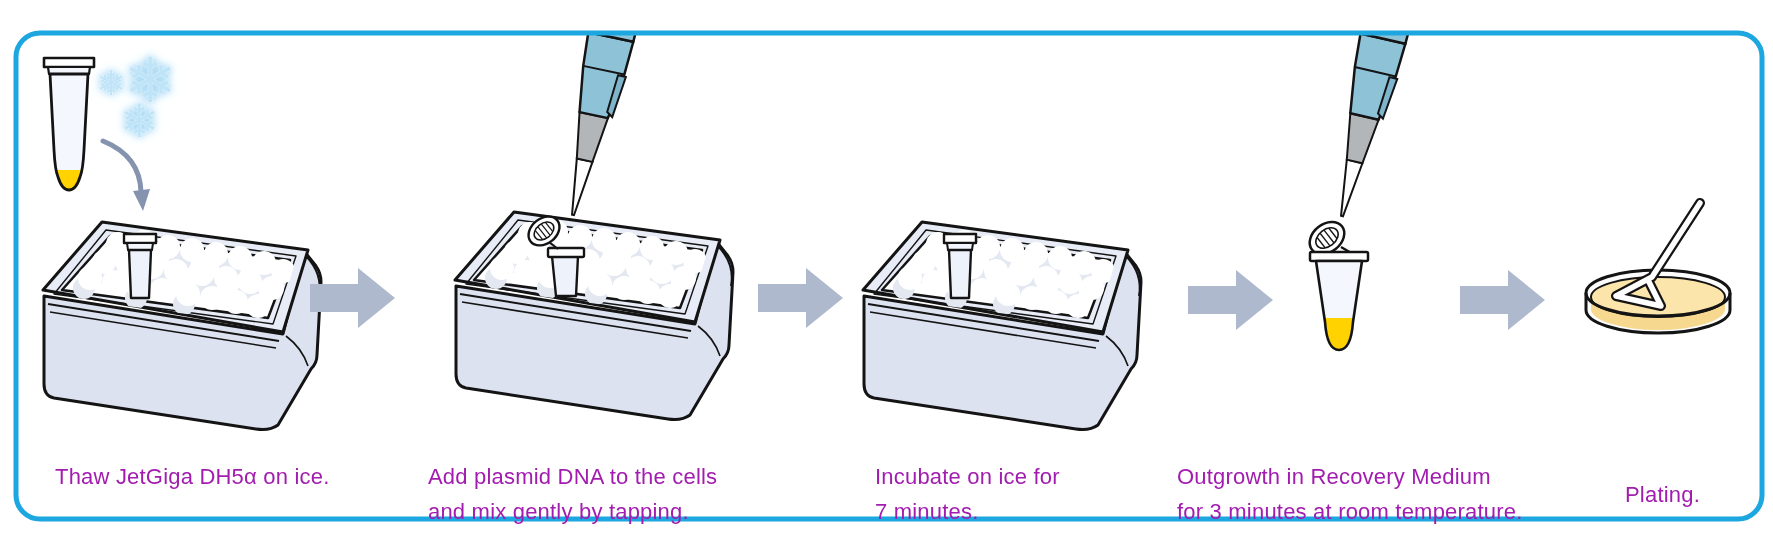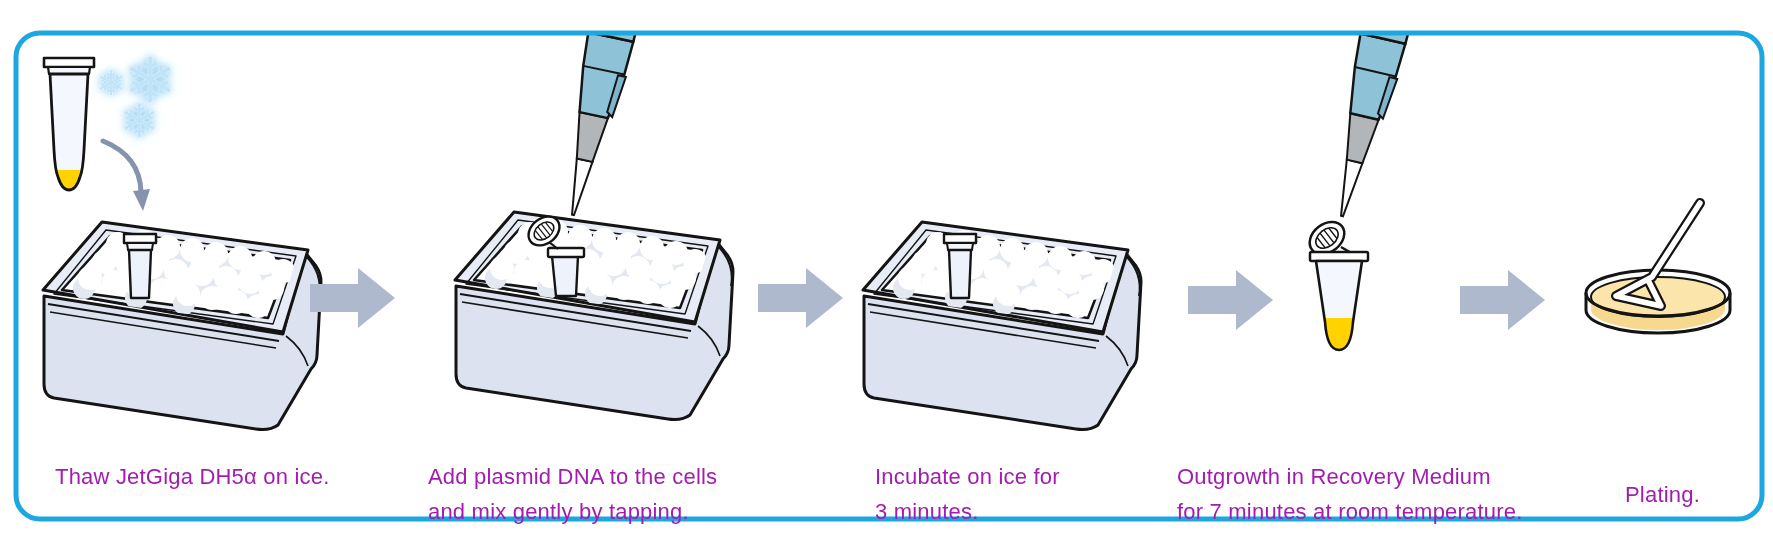--- a/index.html
+++ b/index.html
@@ -213,18 +213,18 @@
   </svg>
 
   <span class="snowflake sf-small">❄</span>
   <span class="snowflake sf-big">❄</span>
   <span class="snowflake sf-med">❄</span>
 
   <div class="caption" style="left:55px;top:447px;">Thaw JetGiga DH5α on ice.</div>
   <div class="caption" style="left:428px;top:447px;">Add plasmid DNA to the cells
 and mix gently by tapping.</div>
   <div class="caption" style="left:875px;top:447px;">Incubate on ice for
-3 minutes.</div>
+7 minutes.</div>
   <div class="caption" style="left:1177px;top:447px;">Outgrowth in Recovery Medium
-for 7 minutes at room temperature.</div>
+for 3 minutes at room temperature.</div>
   <div class="caption" style="left:1625px;top:465px;">Plating.</div>
 
 </div>
 
 </body></html>

